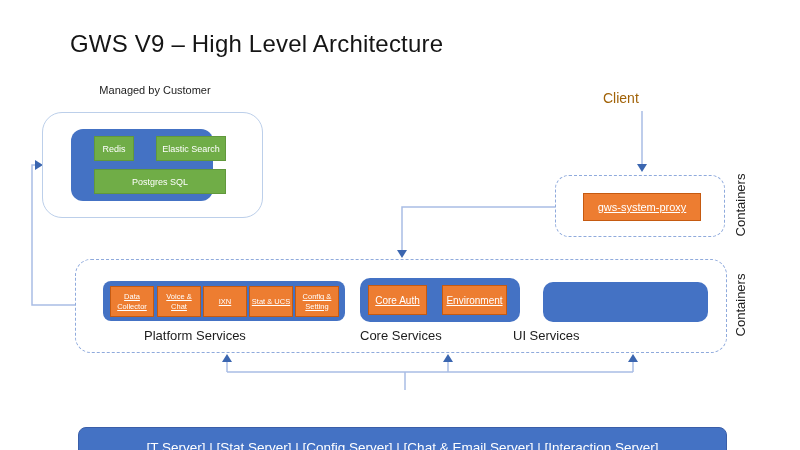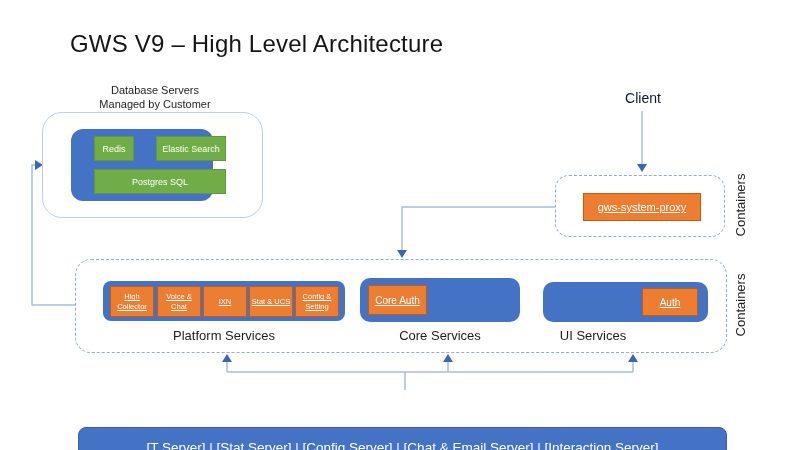--- a/index.html
+++ b/index.html
@@ -35,42 +35,42 @@
     background: #4472c4; border-radius: 12px; padding-left: 45px;
   }
   .node {
     position: absolute; display: flex; align-items: center; justify-content: center;
     text-align: center; color: #fff;
   }
   .green { background: #70ad47; border: 1px solid #61983c; font-size: 9px; }
   .orange { background: #ed7d31; border: 1px solid #c55a11; text-decoration: underline; }
   .client-label {
     position: absolute; left: 603px; top: 90px; width: 80px;
-    text-align: center; font-size: 14px; color: #0f172a;
+    font-size: 14px; color: #a16207;
   }
   .dashed-box {
     position: absolute; border: 1.3px dashed #8faadc; background: transparent;
   }
   .proxy-box { left: 555px; top: 175px; width: 170px; height: 62px; border-radius: 14px; }
   .main-box  { left: 75px;  top: 259px; width: 652px; height: 94px; border-radius: 16px; }
   .rot-label {
     position: absolute; width: 90px; height: 18px; text-align: center;
     font-size: 13px; color: #1c1c1c;
     transform: rotate(-90deg);
   }
   .rot-label.one { left: 697px; top: 196px; }
   .rot-label.two { left: 697px; top: 296px; }
   .blue-group { position: absolute; background: #4472c4; }
   .platform-group { left: 103px; top: 281px; width: 242px; height: 40px; border-radius: 8px; }
   .core-group     { left: 360px; top: 278px; width: 160px; height: 44px; border-radius: 10px; }
   .ui-group       { left: 543px; top: 282px; width: 165px; height: 40px; border-radius: 10px; }
   .platform-group .node { font-size: 7.5px; line-height: 1.25; padding: 1px; }
   .core-group .node, .ui-group .node { font-size: 10px; }
   .group-label {
-    position: absolute; top: 328px; width: 160px; text-align: center;
+    position: absolute; top: 328px; width: 160px; text-align: left;
     font-size: 13px; color: #1c1c1c;
   }
   .gl-platform { left: 144px; }
   .gl-core { left: 360px; }
   .gl-ui { left: 513px; }
   .backend-bar {
     position: absolute; left: 78px; top: 391px; width: 649px; height: 40px;
     background: #4472c4; border: 1px solid #3a5ea8; border-radius: 8px;
     display: flex; align-items: center; justify-content: center;
     color: #fff; font-size: 13.5px; margin-top: 36px;
@@ -98,56 +98,55 @@
       <polygon points="35,160 35,170 43,165"></polygon>
       <polygon points="222,362 232,362 227,354"></polygon>
       <polygon points="443,362 453,362 448,354"></polygon>
       <polygon points="628,362 638,362 633,354"></polygon>
     </g>
   </svg>
 
   <div class="title">GWS V9 – High Level Architecture</div>
 
   <div class="db-label">
-    <span>Database Servers</span>
     <span>Managed by Customer</span>
   </div>
   <div class="db-outer">
     <div class="db-inner">
       <div class="node green" style="left:23px; top:7px; width:40px; height:25px;">Redis</div>
       <div class="node green" style="left:85px; top:7px; width:70px; height:25px;">Elastic Search</div>
       <div class="node green" style="left:23px; top:40px; width:132px; height:25px;">Postgres SQL</div>
     </div>
   </div>
 
   <div class="client-label">Client</div>
 
   <div class="dashed-box proxy-box">
     <div class="node orange" style="left:27px; top:17px; width:118px; height:28px; font-size:11px;">gws-system-proxy</div>
   </div>
   <div class="rot-label one">Containers</div>
 
   <div class="dashed-box main-box"></div>
 
   <div class="blue-group platform-group">
-    <div class="node orange" style="left:7px;   top:5px; width:44px; height:31px;">High Collector</div>
+    <div class="node orange" style="left:7px;   top:5px; width:44px; height:31px;">Data Collector</div>
     <div class="node orange" style="left:54px;  top:5px; width:44px; height:31px;">Voice &amp; Chat</div>
     <div class="node orange" style="left:100px; top:5px; width:44px; height:31px;">IXN</div>
     <div class="node orange" style="left:146px; top:5px; width:44px; height:31px;">Stat &amp; UCS</div>
     <div class="node orange" style="left:192px; top:5px; width:44px; height:31px;">Config &amp; Setting</div>
   </div>
   <div class="group-label gl-platform">Platform Services</div>
 
   <div class="blue-group core-group">
     <div class="node orange" style="left:8px;  top:7px; width:59px; height:30px;">Core Auth</div>
+    <div class="node orange" style="left:82px; top:7px; width:65px; height:30px;">Environment</div>
   </div>
   <div class="group-label gl-core">Core Services</div>
 
   <div class="blue-group ui-group">
-    <div class="node orange" style="left:99px; top:6px; width:56px; height:28px;">Auth</div>
   </div>
   <div class="group-label gl-ui">UI Services</div>
 
   <div class="rot-label two">Containers</div>
 
   <div class="backend-bar">[T Server] | [Stat Server] | [Config Server] | [Chat &amp; Email Server] | [Interaction Server]</div>
 
 </div>
 
 </body></html>

